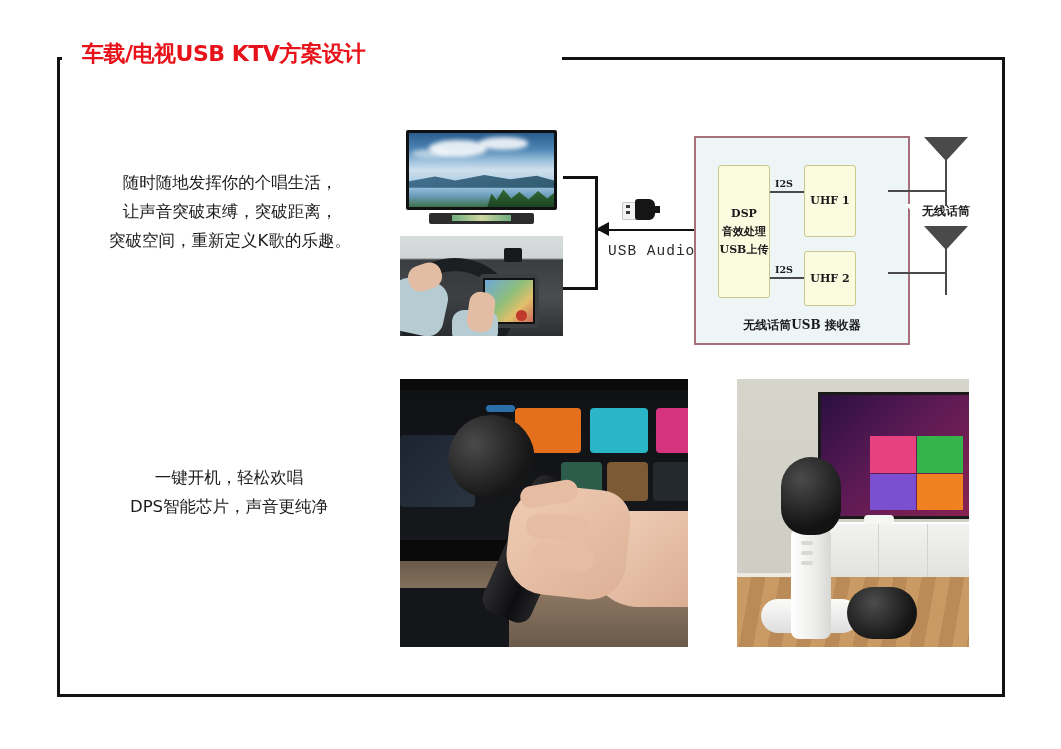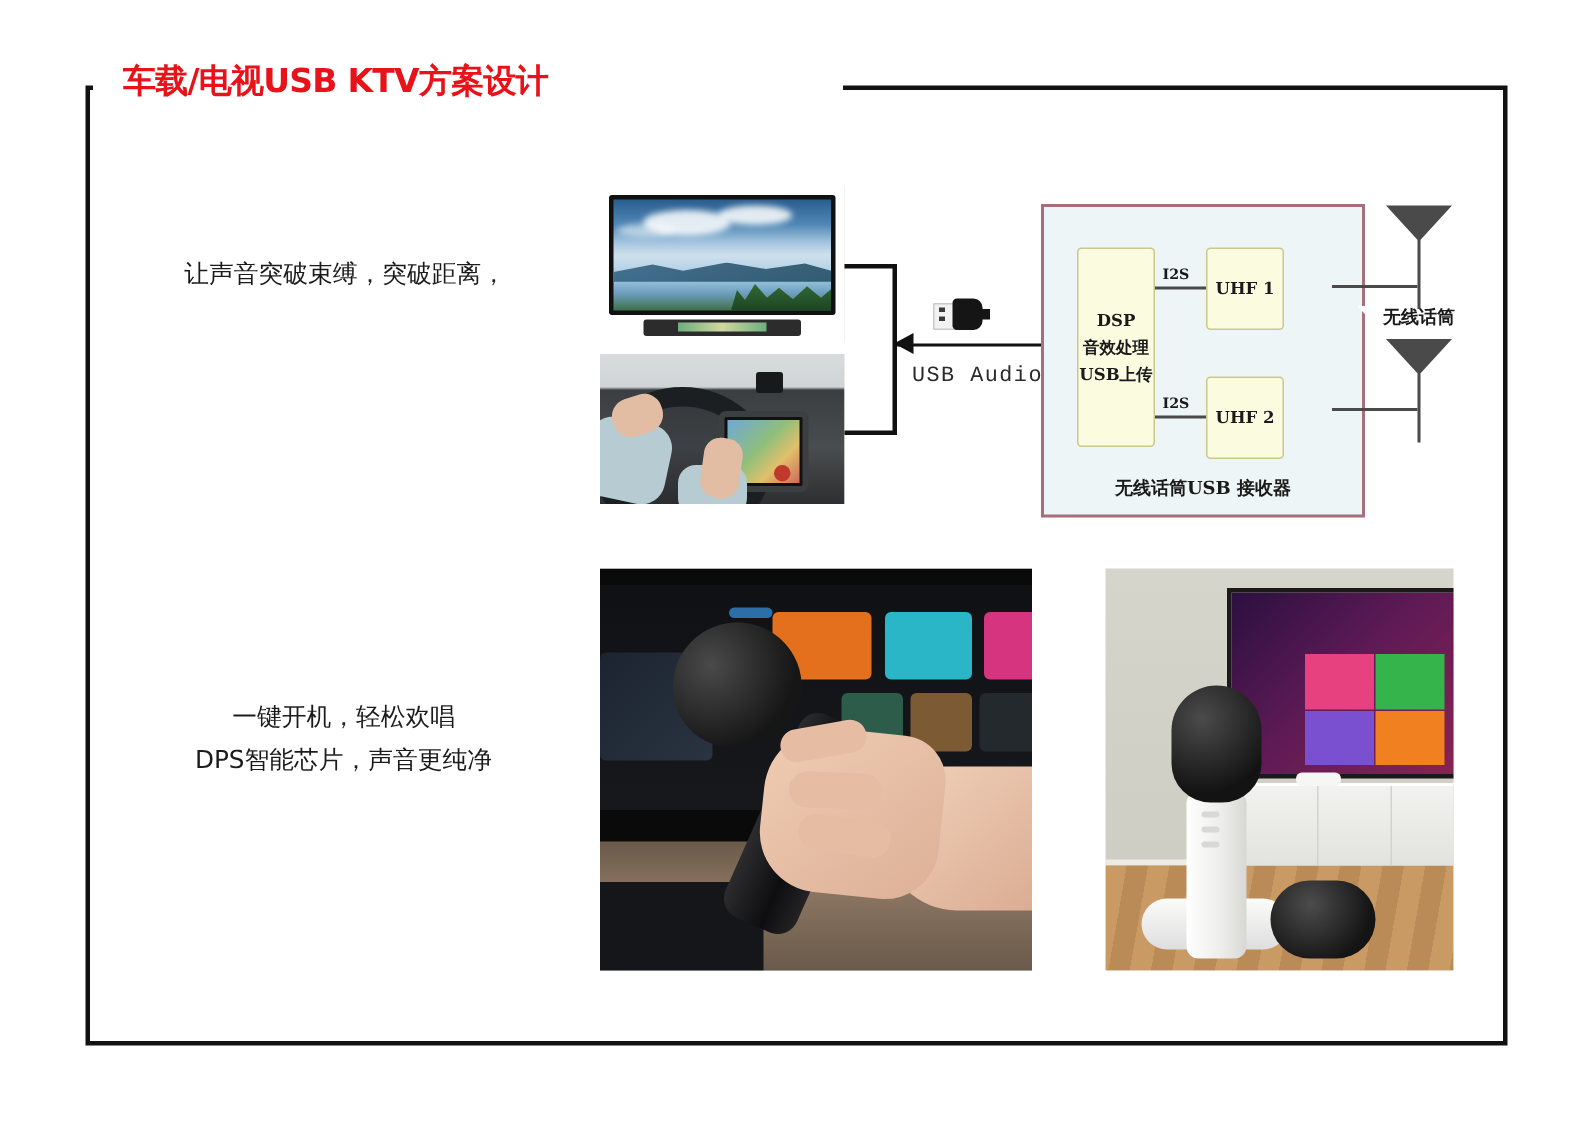--- a/index.html
+++ b/index.html
@@ -273,21 +273,21 @@
     background:#eef5f7; border:2px solid #a5707a; box-sizing:border-box;
   }
   .dg-box {
     position:absolute; background:#fbfbe0; border:1px solid #c9c98c;
     border-radius:3px; box-sizing:border-box;
     display:flex; flex-direction:column; align-items:center; justify-content:center;
     color:#1a1a1a; font-size:11px; line-height:18px;
     font-family:"DejaVu Serif","Liberation Serif",serif; font-weight:bold;
   }
   #dsp-box { left:22px; top:27px; width:52px; height:133px; }
-  #uhf1-box { left:108px; top:27px; width:52px; height:55px; }
+  #uhf1-box { left:108px; top:27px; width:52px; height:72px; }
   #uhf2-box { left:108px; top:113px; width:52px; height:55px; }
   .dg-line { position:absolute; background:#4a4a4a; }
   .dg-label {
     position:absolute; font-size:9.5px; color:#1a1a1a; font-weight:bold;
     font-family:"DejaVu Serif","Liberation Serif",serif;
   }
   #receiver-caption {
     position:absolute; left:0; bottom:9px; width:100%;
     text-align:center; font-size:12px; font-weight:bold; color:#1a1a1a;
     font-family:"DejaVu Serif","Liberation Serif",serif;
@@ -319,21 +319,23 @@
 </style>
 </head>
 <body>
 
 <div id="frame"></div>
 <div id="title-notch"></div>
 
 <div id="title">车载/电视USB KTV方案设计</div>
 
 <div class="copy" id="copy-top">
+  <div>随时随地发挥你的个唱生活，</div>
   <div>让声音突破束缚，突破距离，</div>
+  <div>突破空间，重新定义K歌的乐趣。</div>
 </div>
 
 <div class="copy" id="copy-bottom">
   <div>一键开机，轻松欢唱</div>
   <div>DPS智能芯片，声音更纯净</div>
 </div>
 
 <div class="photo" id="photo-tv">
   <div style="position:absolute;inset:0;background:#ffffff;"></div>
   <div class="tv-bezel">

